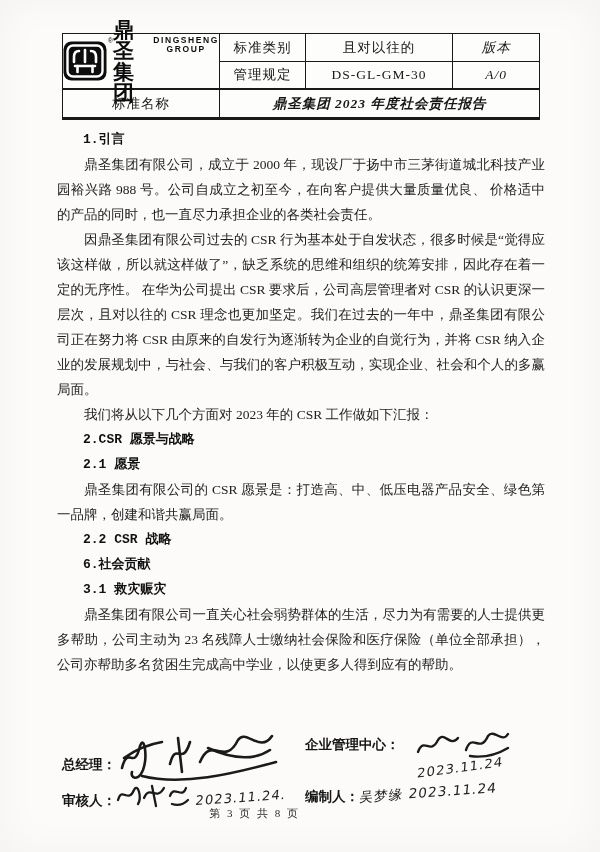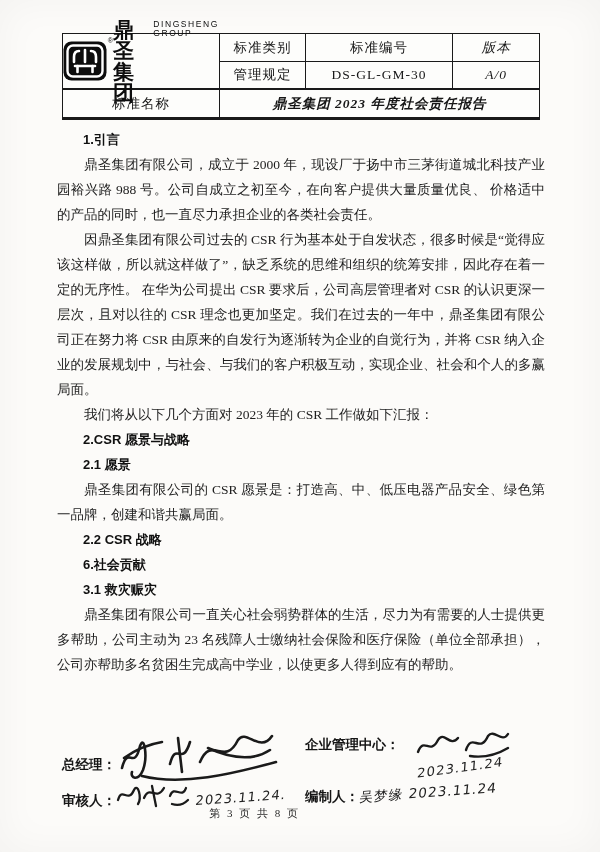--- a/index.html
+++ b/index.html
@@ -33,32 +33,32 @@
   .hdr-table .no-bottom { border-bottom:none; }
   .logo-cell { grid-row:1 / span 2; grid-column:1; flex-direction:row; gap:6px; }
   .name-title-cell { grid-column:2 / span 3; font-weight:bold; font-size:13.5px; }
 
   .logo-mark { position:relative; width:44px; height:40px; flex:0 0 auto; }
   .logo-reg { position:absolute; top:-4px; right:-7px; font-size:7px; color:#111;
     font-family:"Liberation Sans",sans-serif; }
   .logo-text { display:flex; flex-direction:row; align-items:flex-start; line-height:1; }
   .logo-cn { font-weight:900; font-size:21px; letter-spacing:2px; color:#0d0d0d;
     font-family:"Liberation Sans","DejaVu Sans",sans-serif; }
-  .logo-en { font-weight:normal; font-size:8.5px; letter-spacing:1.6px; color:#0d0d0d; margin-top:1px;
-    font-family:"Liberation Sans","DejaVu Sans",sans-serif; }
+  .logo-en { font-weight:bold; font-size:8.5px; letter-spacing:1.6px; color:#0d0d0d; margin-top:17px;
+    font-family:"Liberation Sans","DejaVu Sans",sans-serif;text-align:center; }
 
   
   .doc-body {
     position:absolute; left:57px; top:127px; width:488px;
     font-size:13.5px; line-height:25px; text-align:justify;
     color:#1d1d1d;
   }
   .doc-body .para { text-indent:2em; }
   .doc-body .heading { text-indent:2em; font-weight:bold; color:#101010;
-    font-family:Liberation Sans, sans-serif; font-size:13px; }
+    font-family:Liberation Mono, monospace; font-size:13px; }
 
   
   .sig-area { position:absolute; left:0; top:722px; width:500px; height:90px; }
   .sig-label { position:absolute; font-size:13.5px; font-weight:bold; color:#151515;
     font-family:"Liberation Sans","DejaVu Sans",sans-serif; }
   .sig-scribble { position:absolute; }
   .handwriting {
     position:absolute; font-size:13px; color:#222;
     font-family:"DejaVu Sans","Liberation Sans",sans-serif;
     transform:skewX(-10deg) rotate(-4deg); letter-spacing:1px; white-space:nowrap;
@@ -91,21 +91,21 @@
           </g>
         </svg>
         <span class="logo-reg">®</span>
       </span>
       <span class="logo-text">
         <span class="logo-cn">鼎圣集团</span>
         <span class="logo-en">DINGSHENG GROUP</span>
       </span>
     </div>
     <div class="cell">标准类别</div>
-    <div class="cell">标准编号</div>
+    <div class="cell">且对以往的</div>
     <div class="cell last-col">版本</div>
     <div class="cell thick-bottom">管理规定</div>
     <div class="cell thick-bottom">DS-GL-GM-30</div>
     <div class="cell last-col thick-bottom">A/0</div>
     <div class="cell no-bottom">标准名称</div>
     <div class="cell last-col no-bottom name-title-cell">鼎圣集团 2023 年度社会责任报告</div>
   </div>
 
   <div class="doc-body">
       <div class="heading">1.引言</div>

